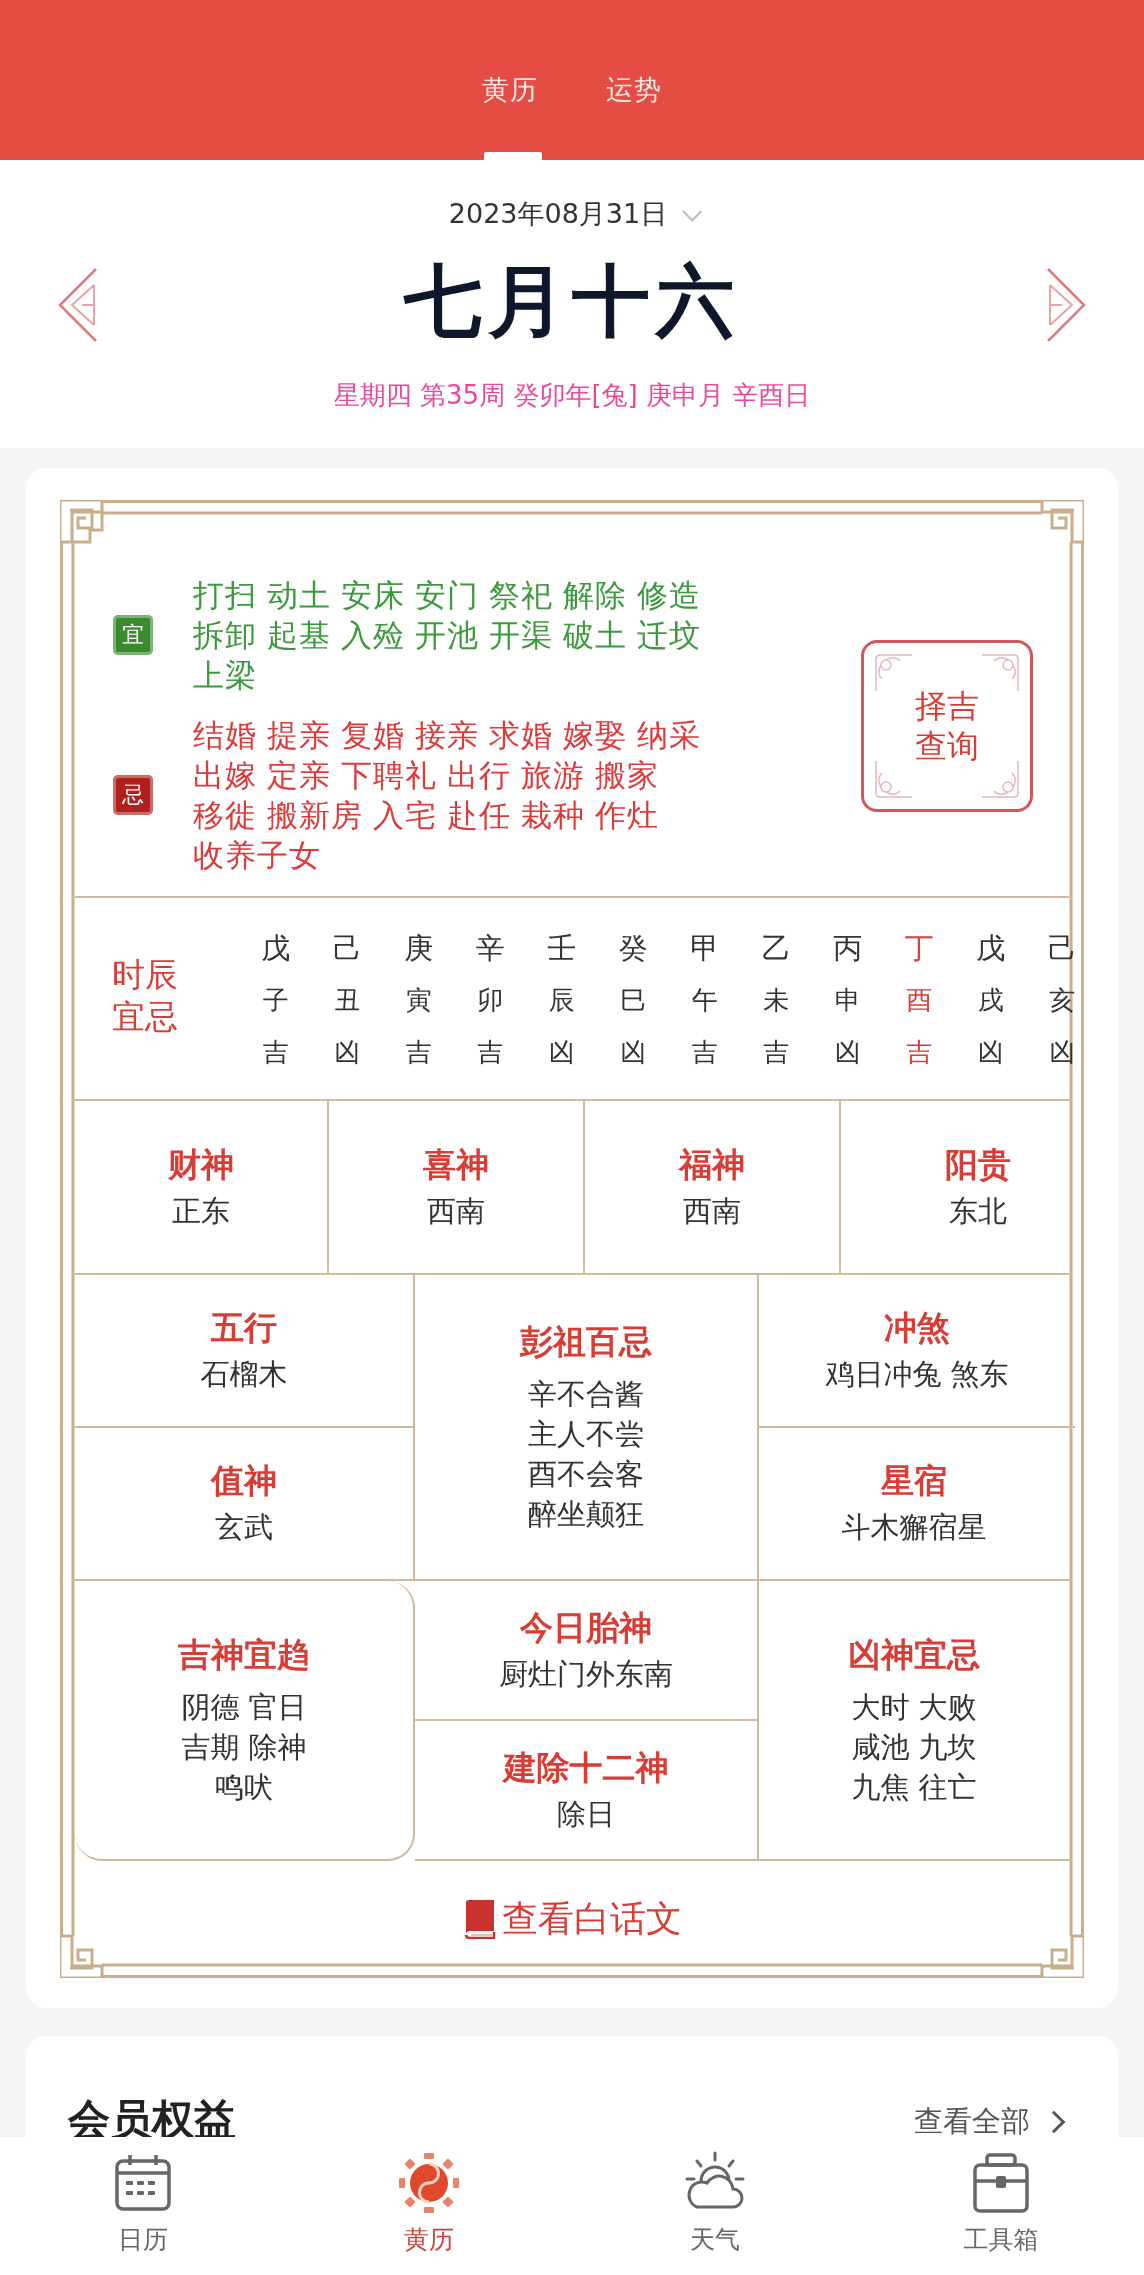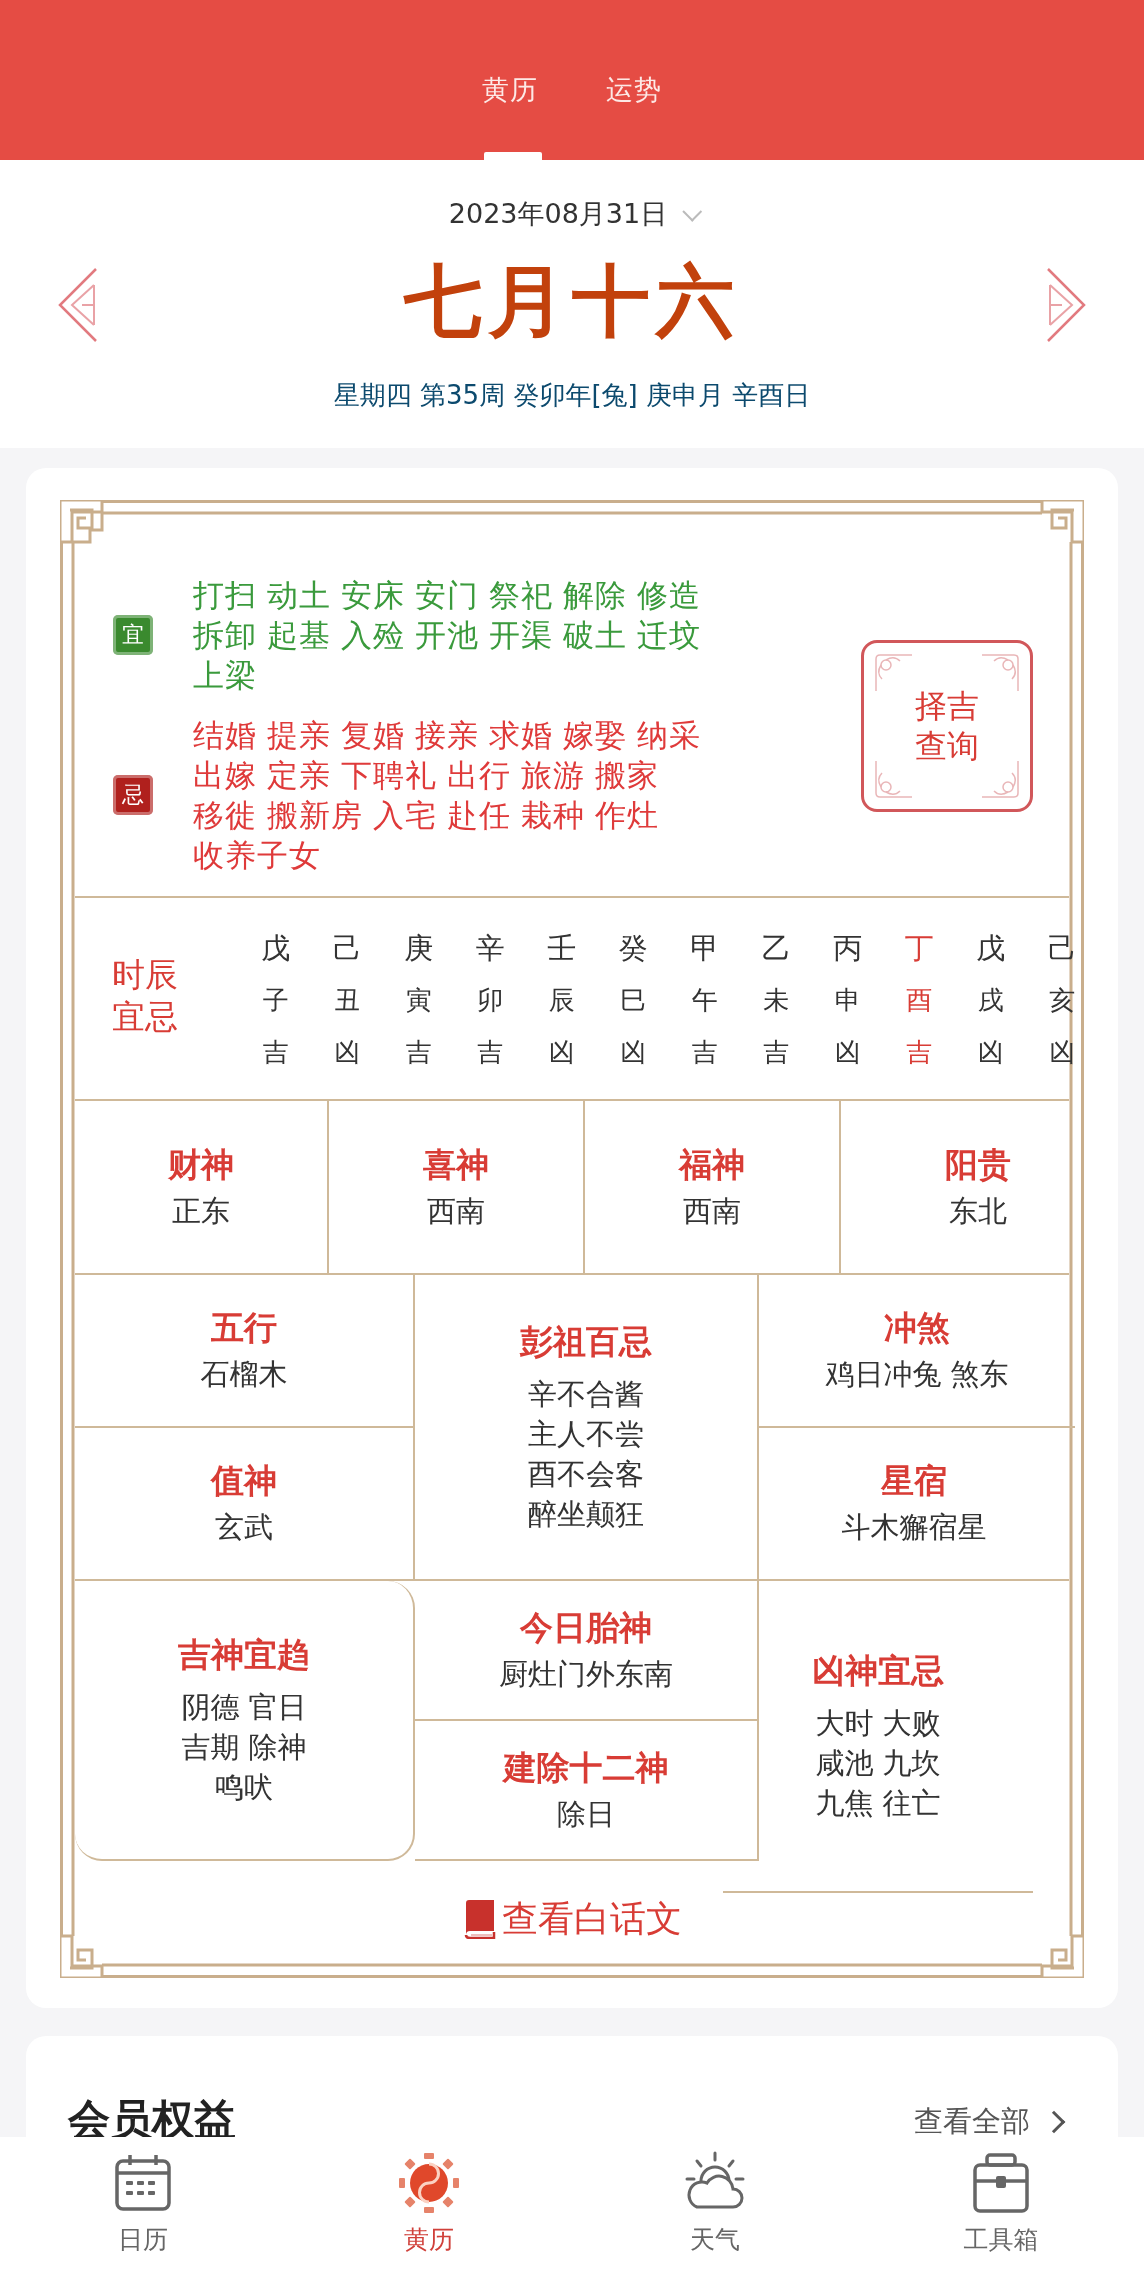--- a/index.html
+++ b/index.html
@@ -37,25 +37,25 @@
     font-size: 27px; color: #333;
   }
   .greg-date .caret {
     display: inline-block; width: 14px; height: 14px; margin-left: 14px;
     border-right: 2px solid #bbb; border-bottom: 2px solid #bbb;
     transform: rotate(45deg) translateY(-6px);
   }
   .lunar-date {
     position: absolute; top: 90px; left: 0; right: 0; text-align: center;
     font-family: "DejaVu Serif", "Liberation Serif", serif;
-    font-size: 78px; font-weight: bold; color: #c2410c; letter-spacing: 6px;
+    font-size: 78px; font-weight: bold; color: #0f172a; letter-spacing: 6px;
   }
   .ganzhi-line {
     position: absolute; top: 218px; left: 0; right: 0; text-align: center;
-    font-size: 26px; color: #0c4a6e;
+    font-size: 26px; color: #ec4899;
   }
   .nav-arrow {
     position: absolute; top: 105px; width: 50px; height: 80px; cursor: pointer;
   }
   .nav-arrow svg { width: 100%; height: 100%; }
   .nav-prev { left: 54px; }
   .nav-next { right: 54px; }
 
   
   .card {
@@ -378,21 +378,21 @@
         </div>
       </div>
       <div class="gbox" style="left:340px; top:1066px; width:344px; height:140px;">
         <div class="gtitle">今日胎神</div>
         <div class="gval" style="margin-top:4px">厨灶门外东南</div>
       </div>
       <div class="gbox" style="left:340px; top:1206px; width:344px; height:140px;">
         <div class="gtitle">建除十二神</div>
         <div class="gval" style="margin-top:4px">除日</div>
       </div>
-      <div class="gbox nr" style="left:648px; top:1066px; width:310px; height:312px;">
+      <div class="gbox nr" style="left:684px; top:1066px; width:310px; height:280px;">
         <div class="gtitle">凶神宜忌</div>
         <div class="gval-list">
           <div class="gline">大时 大败</div>
           <div class="gline">咸池 九坎</div>
           <div class="gline">九焦 往亡</div>
         </div>
       </div>
 
       <div class="viewtext">
         <svg class="book" viewBox="0 0 36 40">

